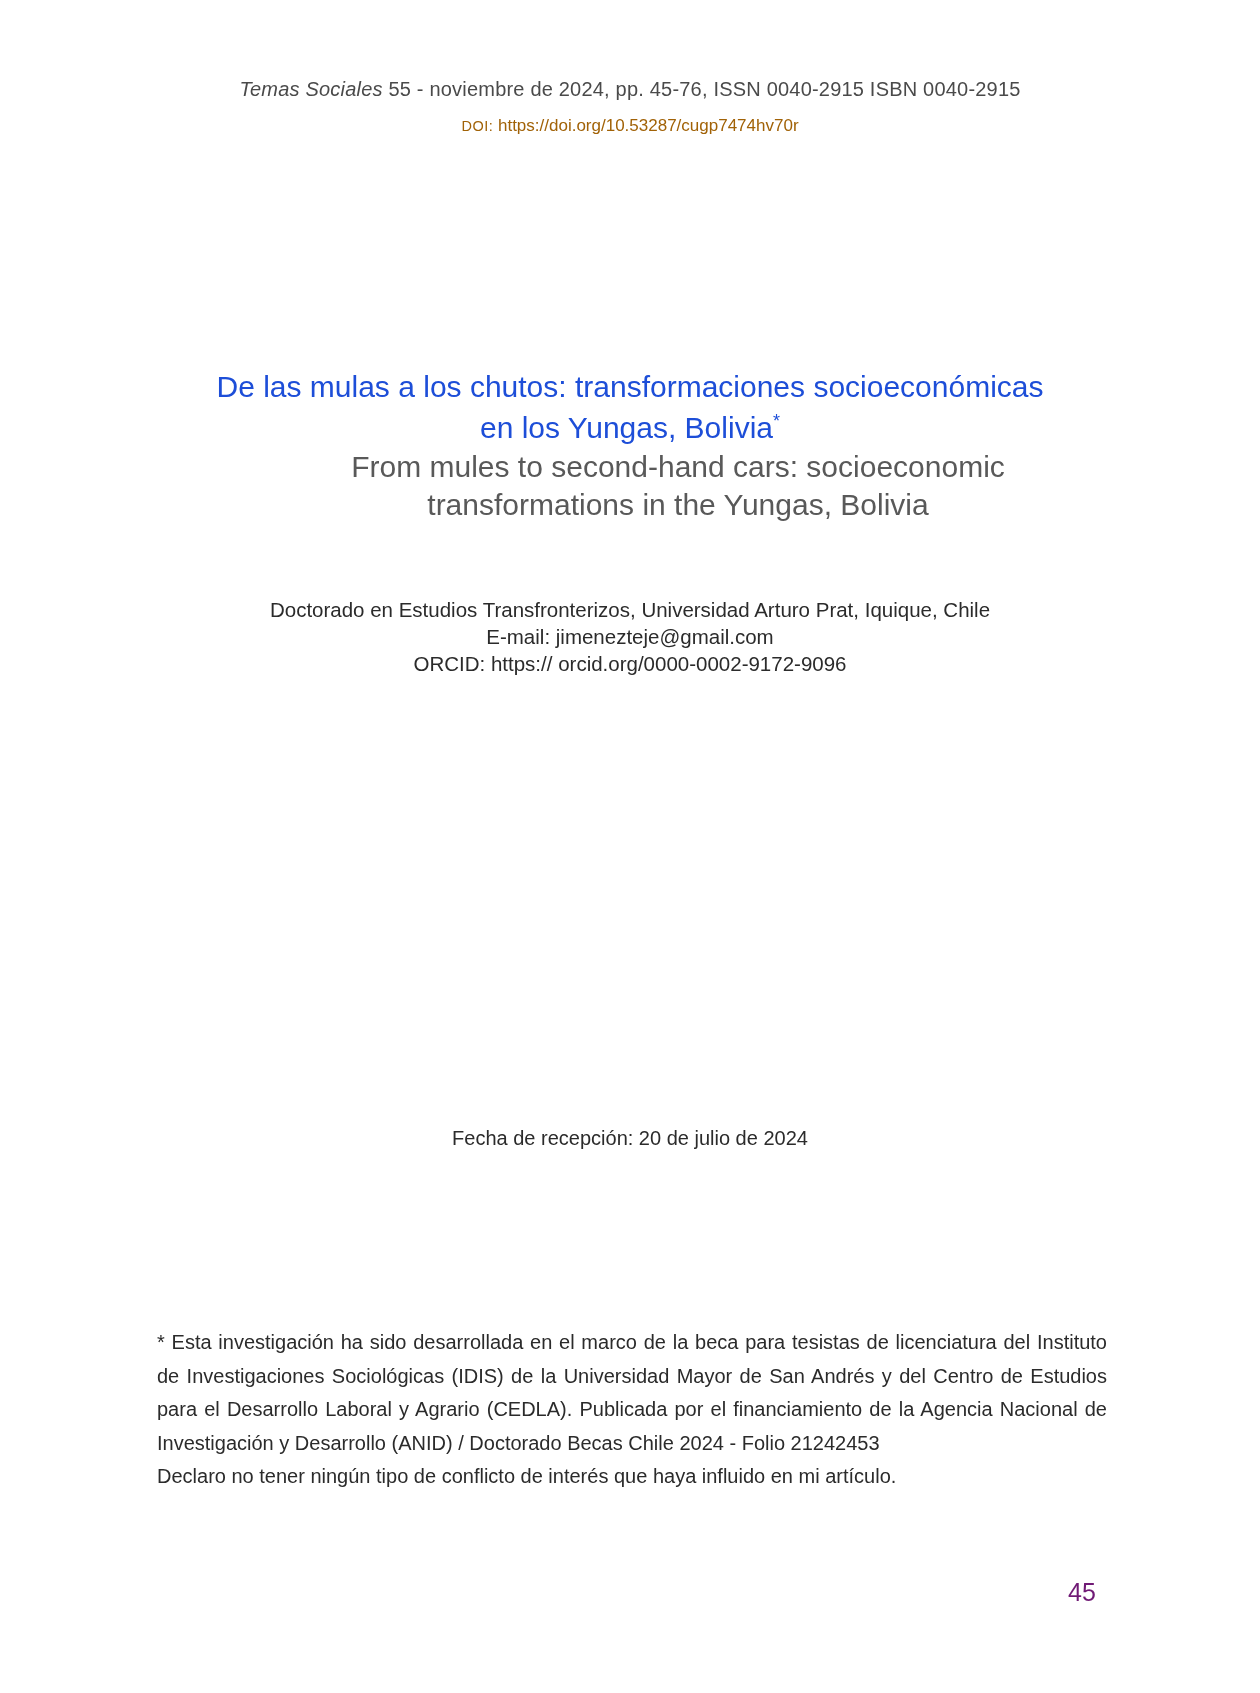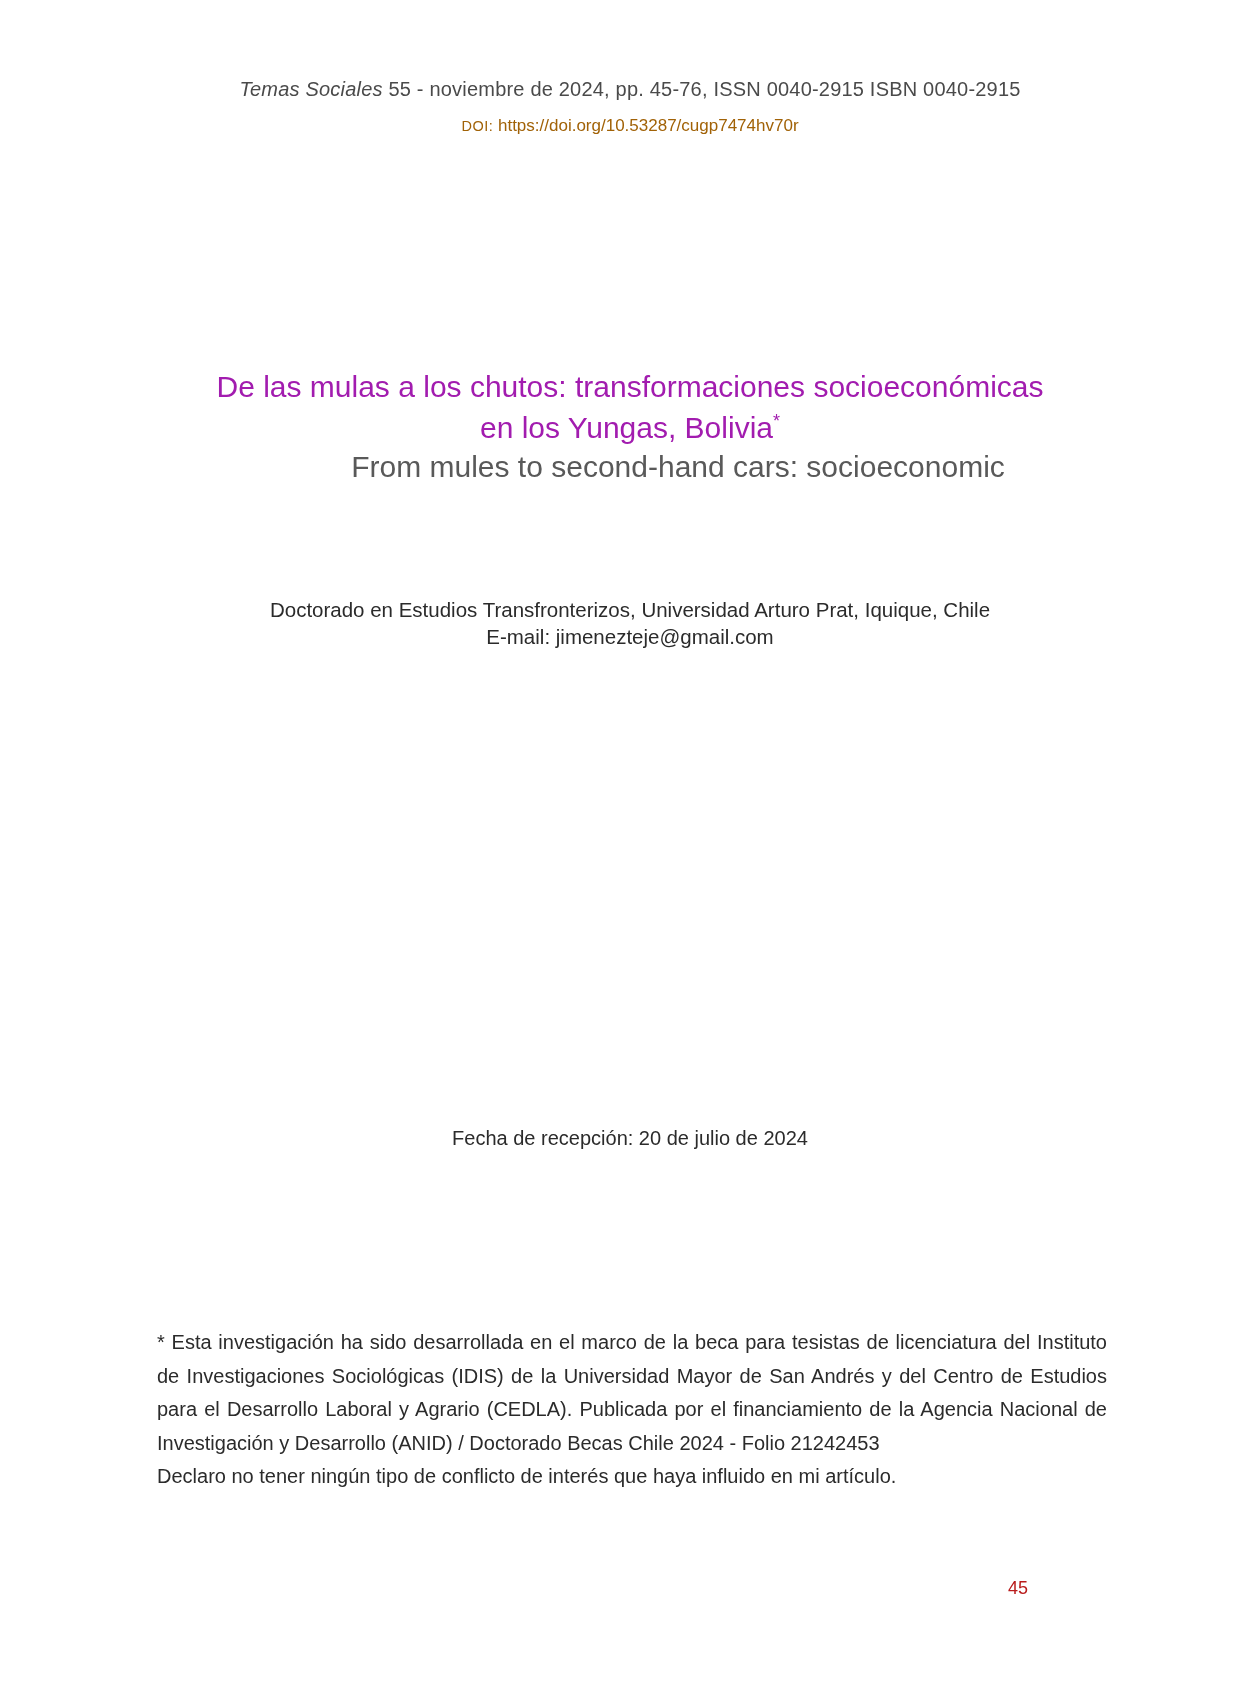--- a/index.html
+++ b/index.html
@@ -38,21 +38,21 @@
   }
   .doi-label {
     font-size: 14.5px;
     letter-spacing: 0.5px;
   }
   .title-es {
     top: 366px;
     font-size: 30px;
     line-height: 41px;
     font-weight: normal;
-    color: #a21caf;
+    color: #1d4ed8;
     margin: 0;
   }
   .title-es sup {
     font-size: 18px;
     vertical-align: super;
     line-height: 0;
   }
   .title-en {
     top: 448px;
     font-size: 30px;
@@ -84,24 +84,24 @@
     color: #2b2b2b;
   }
   .footnote p {
     margin: 0;
   }
   .footnote .justified {
     text-align: justify;
   }
   .page-number {
     position: absolute;
-    left: 1008px;
+    left: 1068px;
     top: 1578px;
-    font-size: 18px;
-    color: #b91c1c;
+    font-size: 25px;
+    color: #701a75;
   }
 </style>
 </head>
 <body>
 
 <div class="page">
 
   <div class="centered journal-line">
     <span class="journal-name">Temas Sociales</span><span> 55 - noviembre de 2024, pp. 45-76, ISSN 0040-2915 ISBN 0040-2915</span>
   </div>
@@ -110,25 +110,27 @@
     <span class="doi-label">DOI:</span><span> https://doi.org/10.53287/cugp7474hv70r</span>
   </div>
 
   <h1 class="centered title-es">
     <span>De las mulas a los chutos: transformaciones socioeconómicas</span><br>
     <span>en los Yungas, Bolivia</span><sup>*</sup>
   </h1>
 
   <h2 class="centered title-en">
     <span>From mules to second-hand cars: socioeconomic</span><br>
+    <span>transformations in the Yungas, Bolivia</span>
   </h2>
 
   <div class="centered author-block">
     <div>Doctorado en Estudios Transfronterizos, Universidad Arturo Prat, Iquique, Chile</div>
     <div>E-mail: jimenezteje@gmail.com</div>
+    <div>ORCID: https:// orcid.org/0000-0002-9172-9096</div>
   </div>
 
   <div class="centered dates-block">
     <div>Fecha de recepción: 20 de julio de 2024</div>
   </div>
 
   <div class="footnote">
     <p class="justified">* Esta investigación ha sido desarrollada en el marco de la beca para tesistas de licenciatura del Instituto de Investigaciones Sociológicas (IDIS) de la Universidad Mayor de San Andrés y del Centro de Estudios para el Desarrollo Laboral y Agrario (CEDLA). Publicada por el financiamiento de la Agencia Nacional de Investigación y Desarrollo (ANID) / Doctorado Becas Chile 2024 - Folio 21242453</p>
     <p>Declaro no tener ningún tipo de conflicto de interés que haya influido en mi artículo.</p>
   </div>

